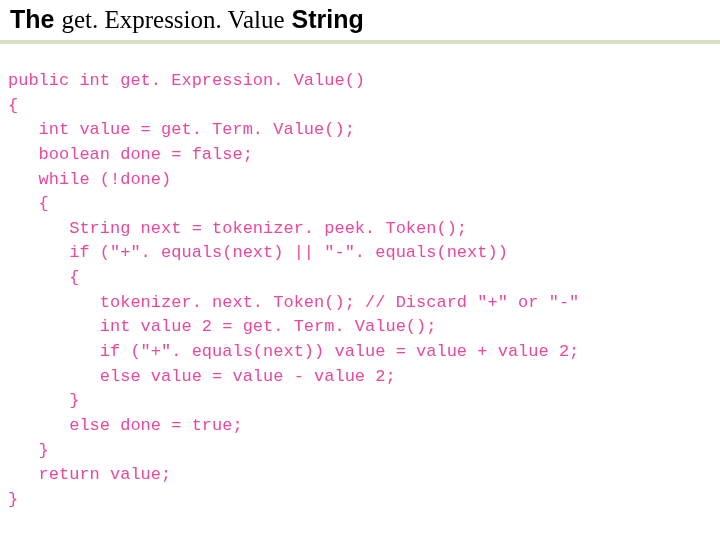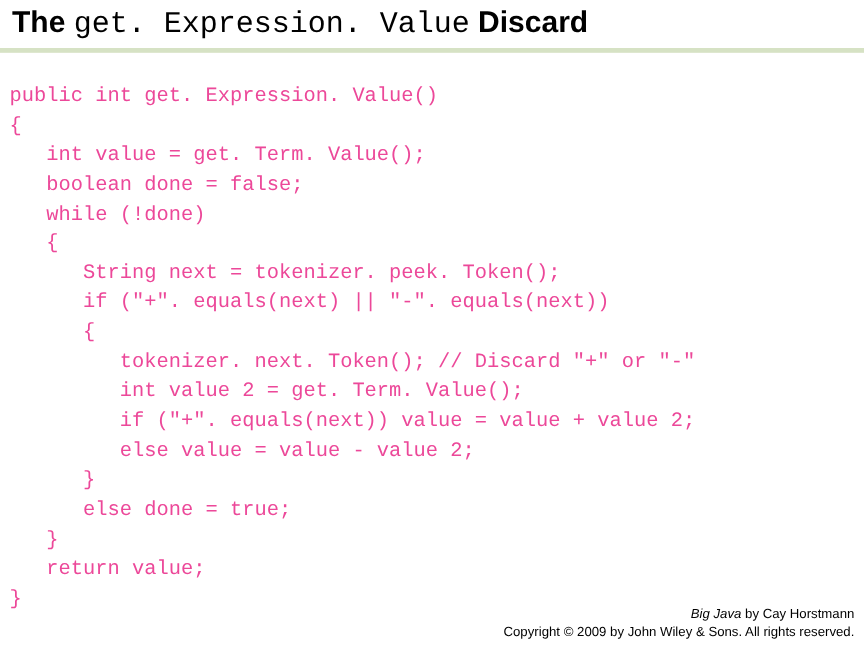--- a/index.html
+++ b/index.html
@@ -20,21 +20,21 @@
   }
   .title {
     position: absolute;
     top: 5px;
     left: 10px;
     font-size: 25px;
     font-weight: 700;
     color: #000;
   }
   .title .mono-part {
-    font-family: Liberation Mono, monospace;
+    font-family: Liberation Serif, serif;
     font-weight: 400;
   }
   .underline {
     position: absolute;
     top: 40px;
     left: 0;
     width: 720px;
     height: 4px;
     background: #d6e2c4;
   }
@@ -60,21 +60,21 @@
   .footer .book {
     font-style: italic;
   }
 </style>
 </head>
 <body>
 
 <div class="slide">
 
   <div class="title">
-    <span>The </span><span class="mono-part">get. Expression. Value</span><span> Discard</span>
+    <span>The </span><span class="mono-part">get. Expression. Value</span><span> String</span>
   </div>
 
   <div class="underline"></div>
 
   <pre class="code">public int get. Expression. Value()
 {
    int value = get. Term. Value();
    boolean done = false;
    while (!done)
    {
@@ -84,20 +84,14 @@
          tokenizer. next. Token(); // Discard "+" or "-"
          int value 2 = get. Term. Value();
          if ("+". equals(next)) value = value + value 2;
          else value = value - value 2;
       }
       else done = true;
    }
    return value;
 }</pre>
 
-  <div class="footer">
-    <div>
-      <span class="book">Big Java</span><span> by Cay Horstmann</span>
-    </div>
-    <div>Copyright © 2009 by John Wiley &amp; Sons. All rights reserved.</div>
-  </div>
 
 </div>
 
 </body></html>

